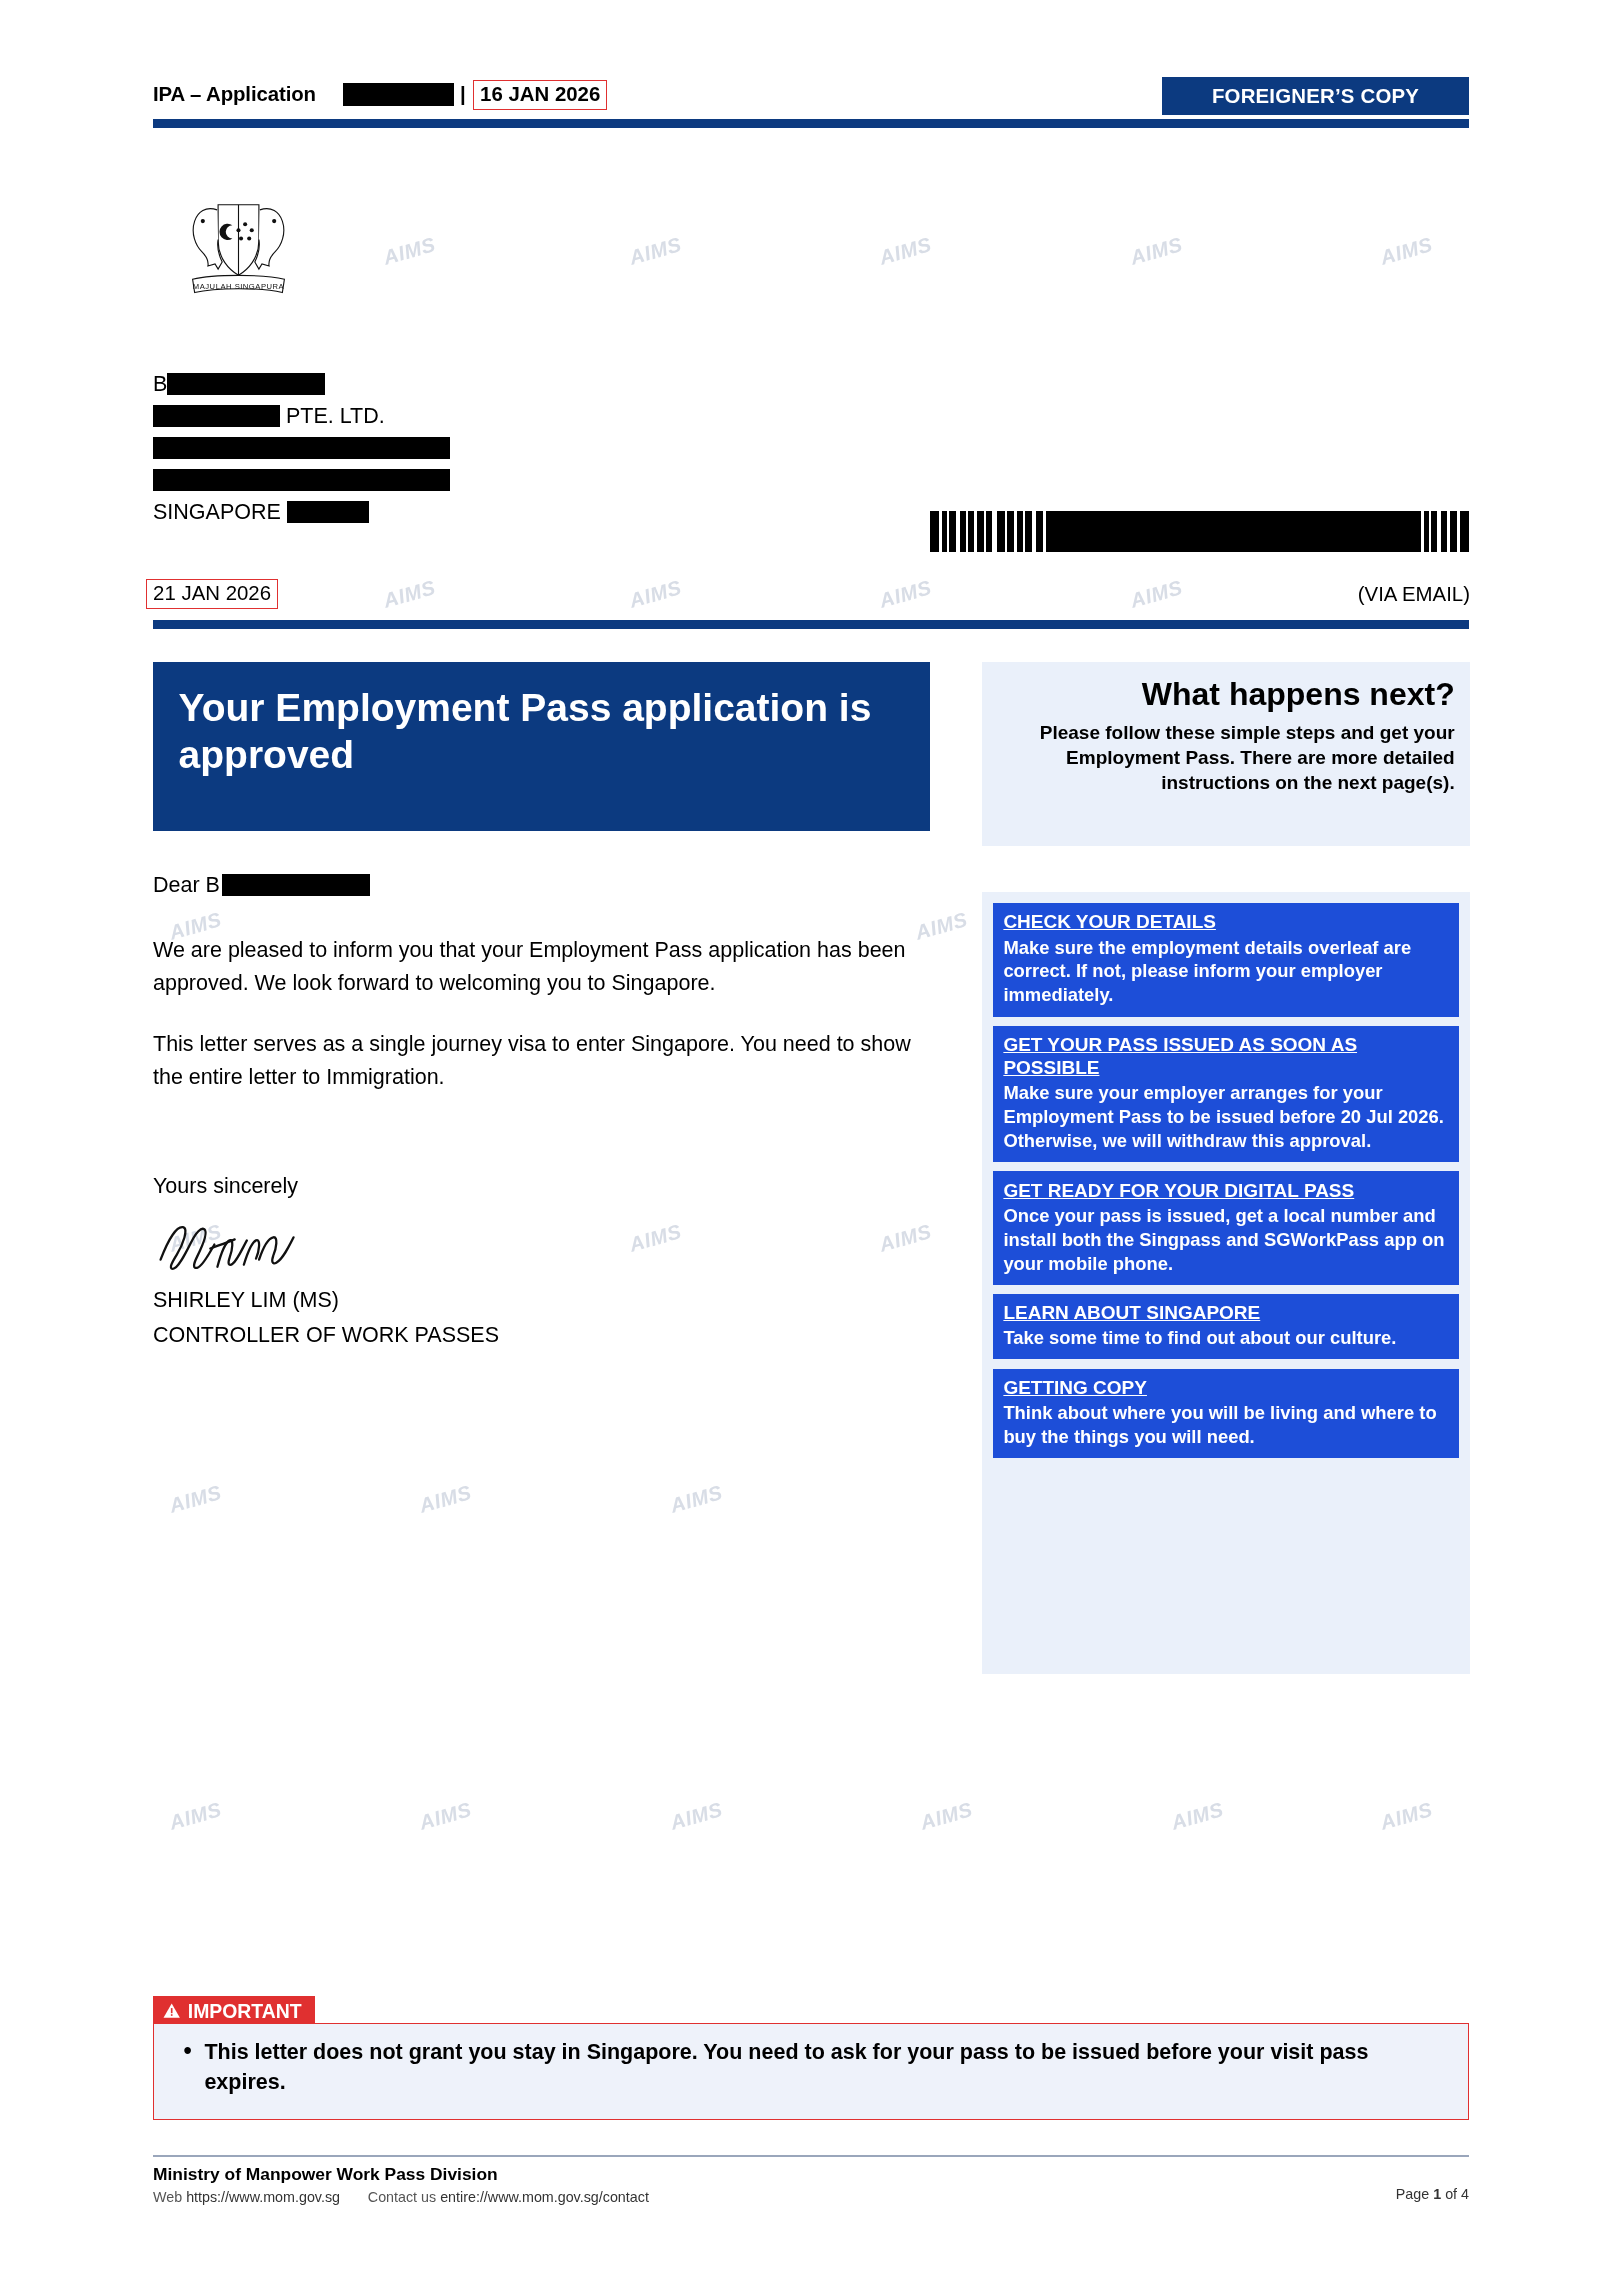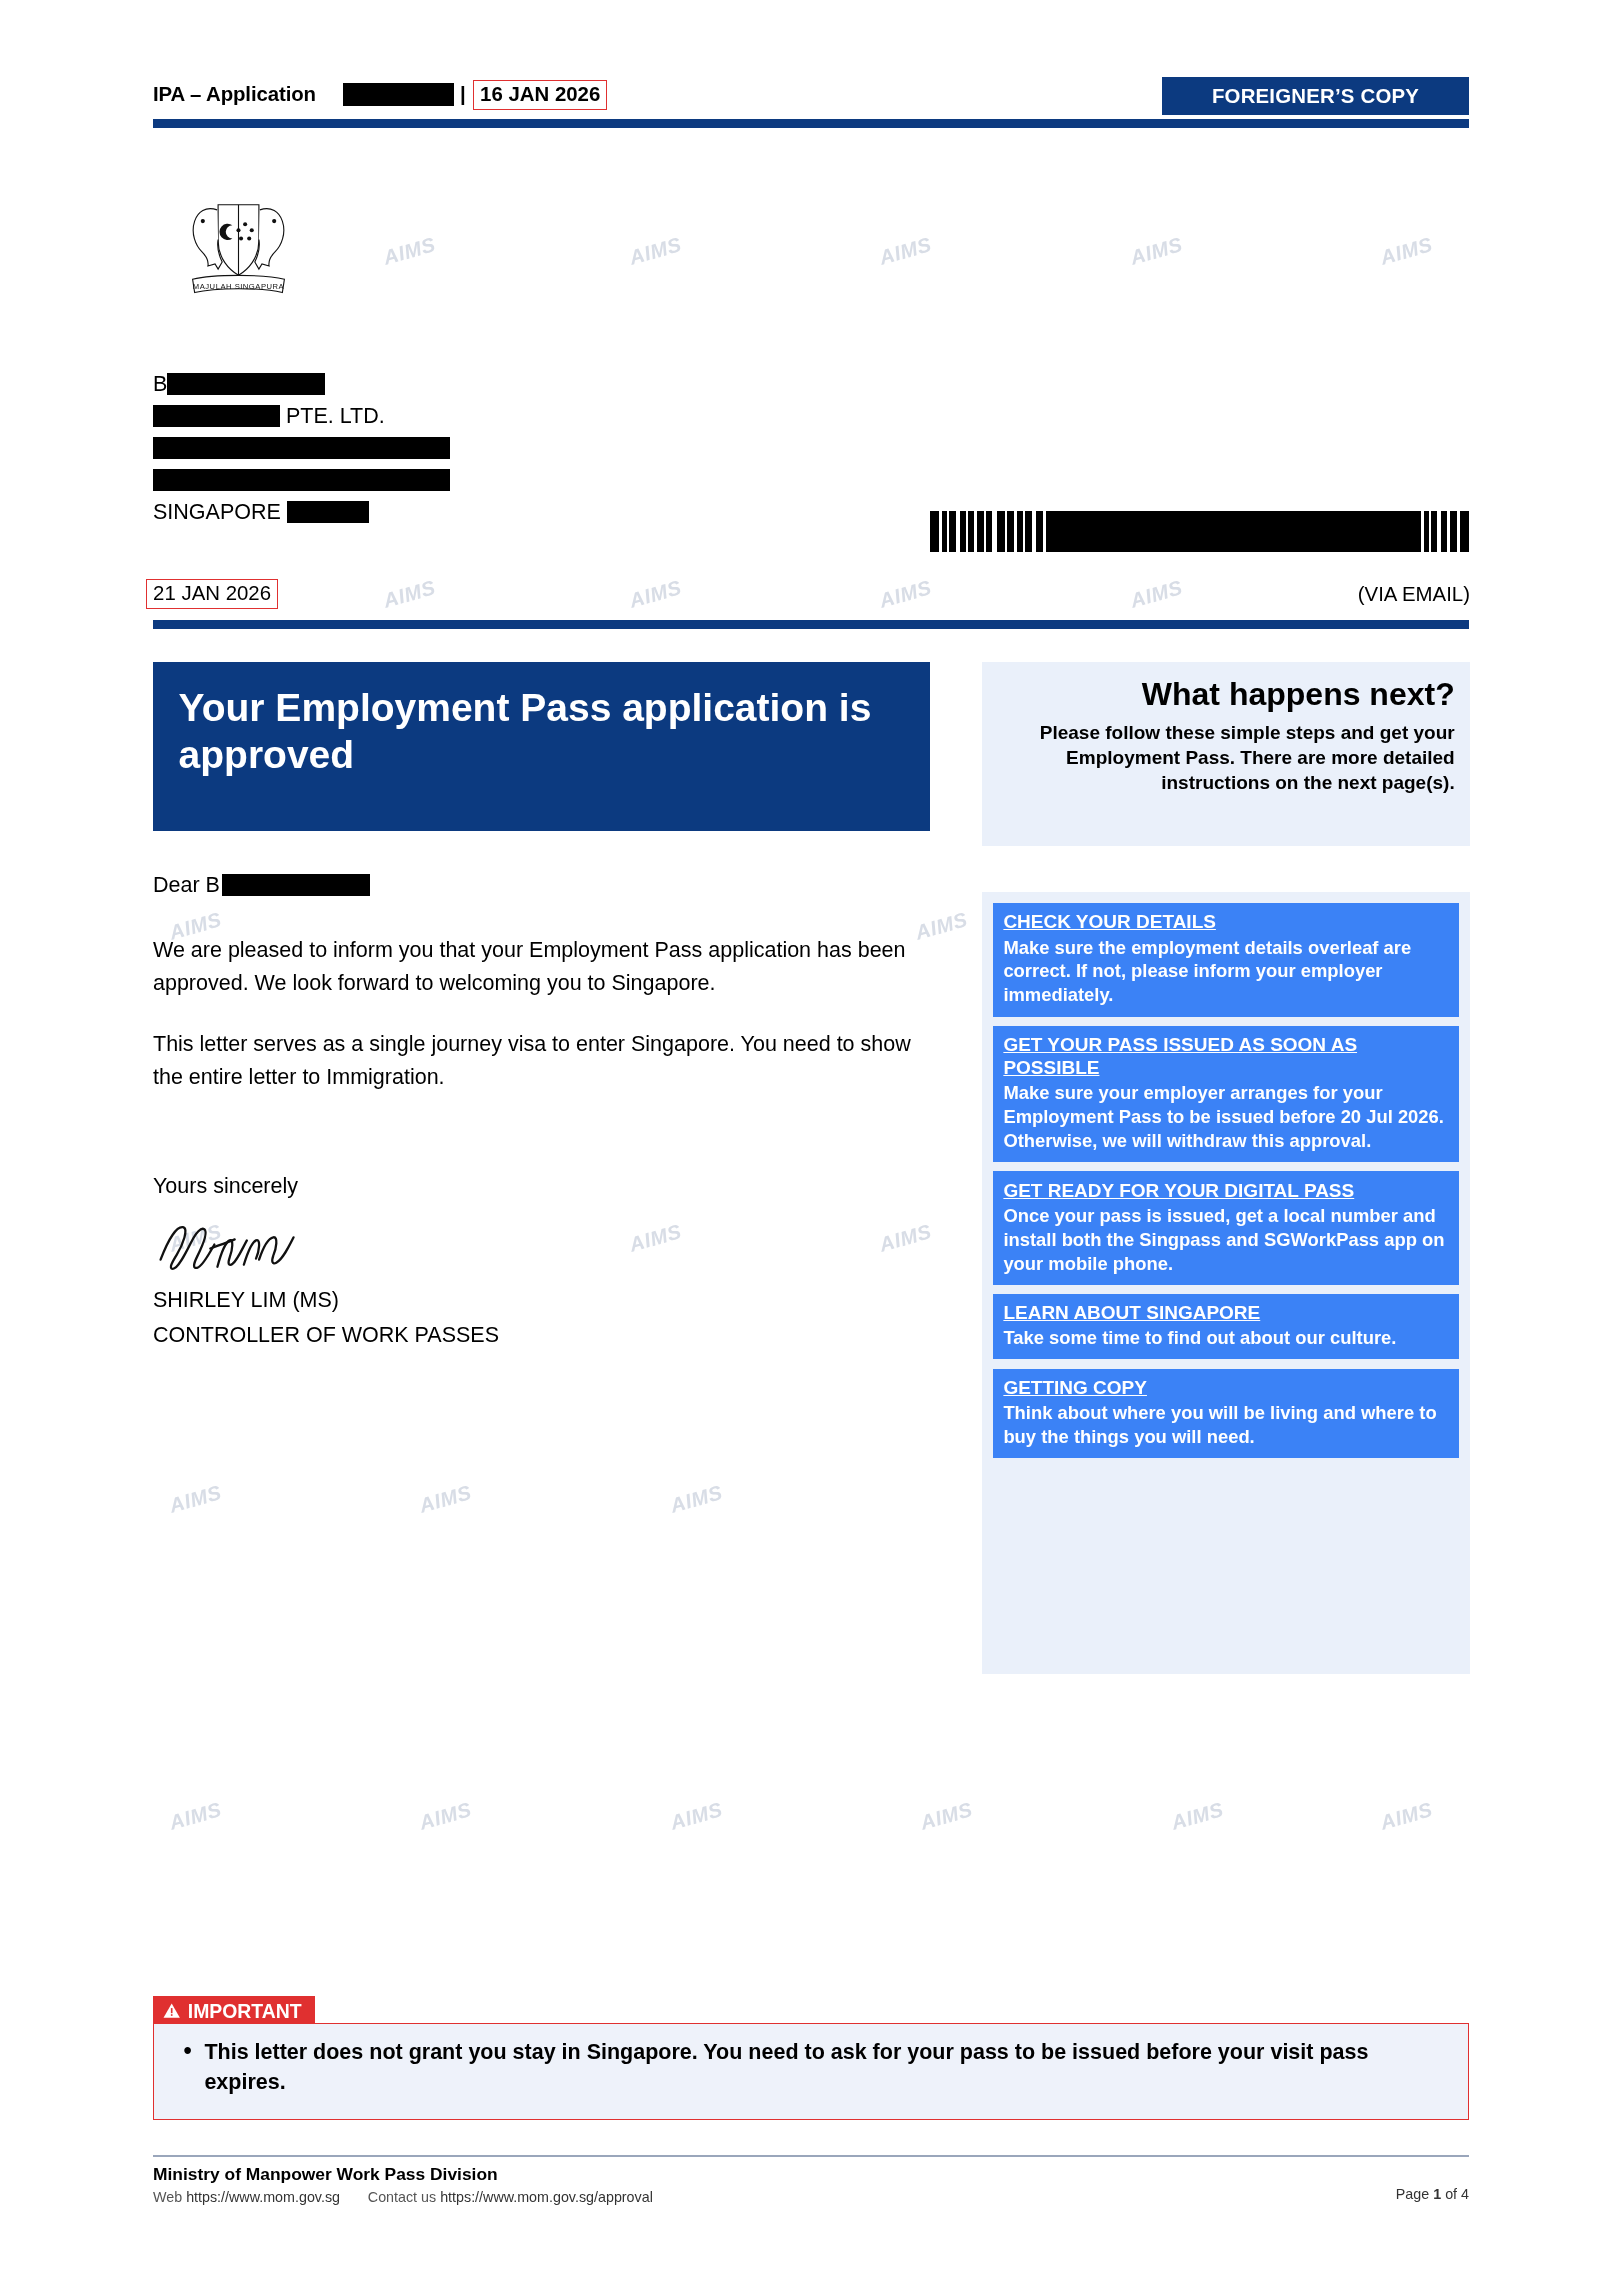--- a/index.html
+++ b/index.html
@@ -148,21 +148,21 @@
   .whn-title { font-size: 32px; font-weight: bold; color:#000; }
   .whn-sub { margin-top: 8.2px; font-size: 19px; font-weight: bold; color:#000; line-height:1.3; }
 
   .steps-wrap {
     position: absolute; left: 982px; top: 892px;
     width: 488px; height: 782px;
     background: #eaf0fa;
     padding: 11.2px 11.2px;
   }
   .step {
-    background: #3b82f6;
+    background: #1d4ed8;
     color: #fff;
     padding: 7.2px 10.2px 9.2px 10.2px;
     margin-bottom: 9.2px;
   }
   .step-title {
     font-size: 19px; font-weight: bold;
     text-decoration: underline;
     line-height: 1.22;
   }
   .step-body {
@@ -397,21 +397,21 @@
   </div>
 
   <div class="footer-rule"></div>
   <div class="footer">
     <div class="f-title">Ministry of Manpower Work Pass Division</div>
     <div class="f-line">
       <span class="lbl">Web</span>
       <span>https://www.mom.gov.sg</span>
       &nbsp;&nbsp;&nbsp;&nbsp;&nbsp;
       <span class="lbl">Contact us</span>
-      <span>https://www.mom.gov.sg/approval</span>
+      <span>entire://www.mom.gov.sg/contact</span>
     </div>
     <div class="f-page">
       <span>Page</span>
       <b>1</b>
       <span>of</span>
       <span>4</span>
     </div>
   </div>
 
 </div>

